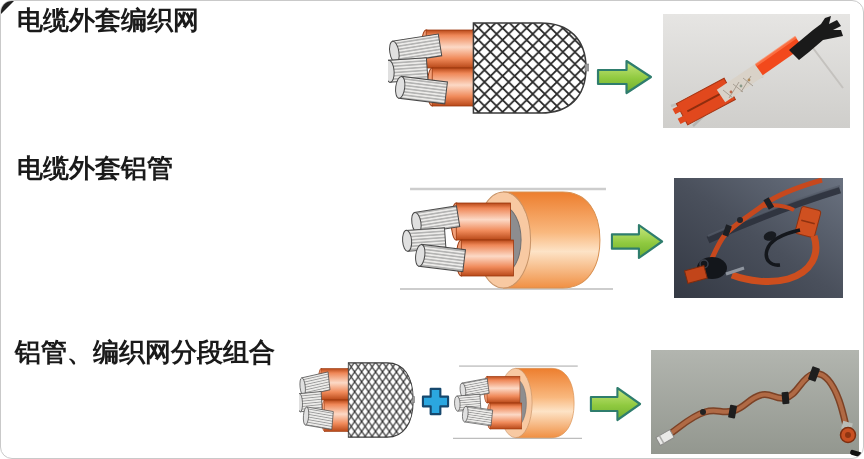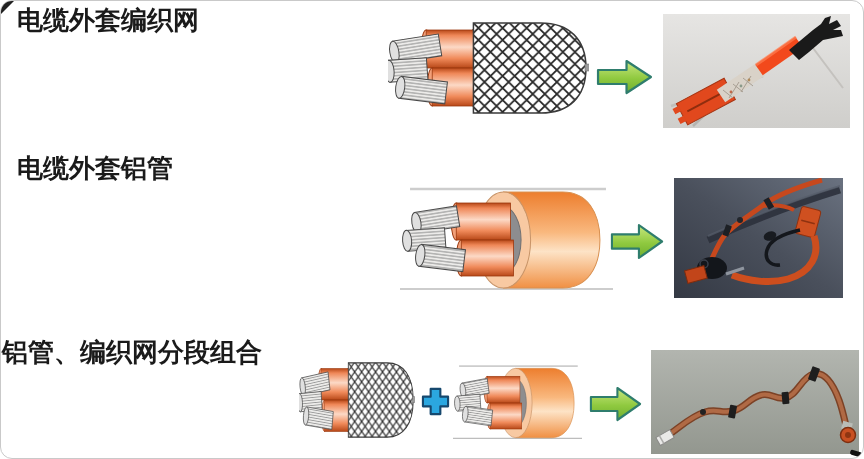--- a/index.html
+++ b/index.html
@@ -208,21 +208,21 @@
         <ellipse cx="96" cy="58" rx="6.5" ry="4.5" fill="#181b20"></ellipse>
       </g>
     <ellipse cx="38" cy="90" rx="15" ry="11" fill="#13161b"></ellipse>
     <circle cx="30" cy="86" r="4" stroke="#3a404c" stroke-width="1.5" fill="none"></circle>
     <g transform="rotate(-15 22 97)">
         <rect x="12" y="90" width="20" height="13" fill="#c2451a" stroke="#7e2c0e"></rect>
       </g>
     <line x1="52" y1="96" x2="70" y2="90" stroke="#8f959f" stroke-width="3"></line>
   </svg>
 
-  <div class="row-label abs" style="left:1px;top:338px;">铝管、编织网分段组合</div>
+  <div class="row-label abs" style="left:14px;top:338px;">铝管、编织网分段组合</div>
 
   <svg class="abs" style="left:298px;top:361px;" width="116" height="76">
     <use href="#sym-braided" width="100%" height="100%"></use>
   </svg>
 
   <svg class="abs" style="left:420px;top:386px;" width="29" height="29">
     <use href="#sym-plus" width="100%" height="100%"></use>
   </svg>
 
   <svg class="abs" style="left:452px;top:363px;" width="129" height="78">

